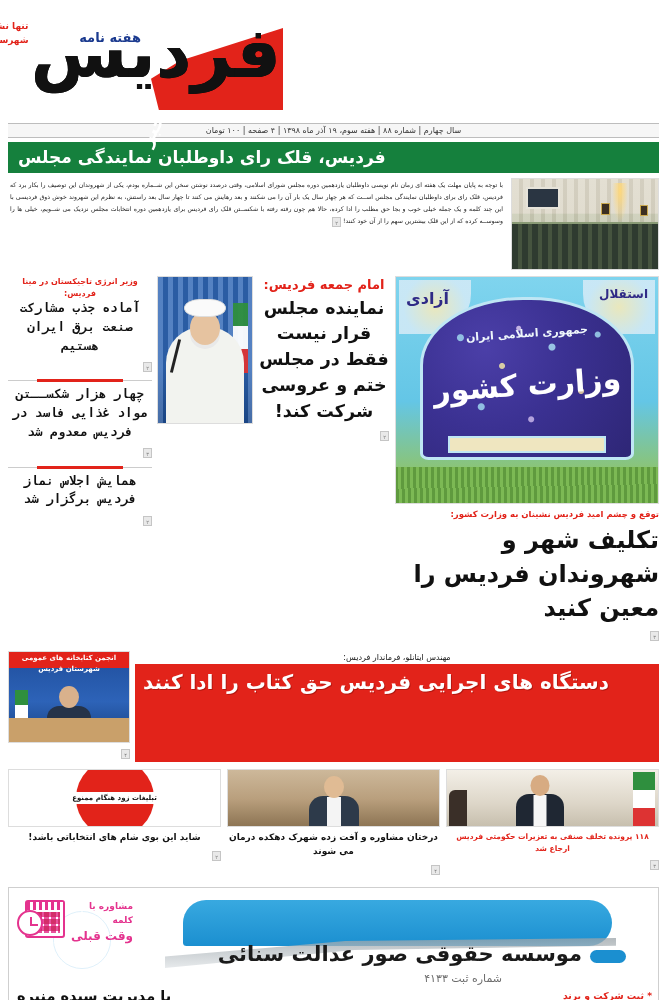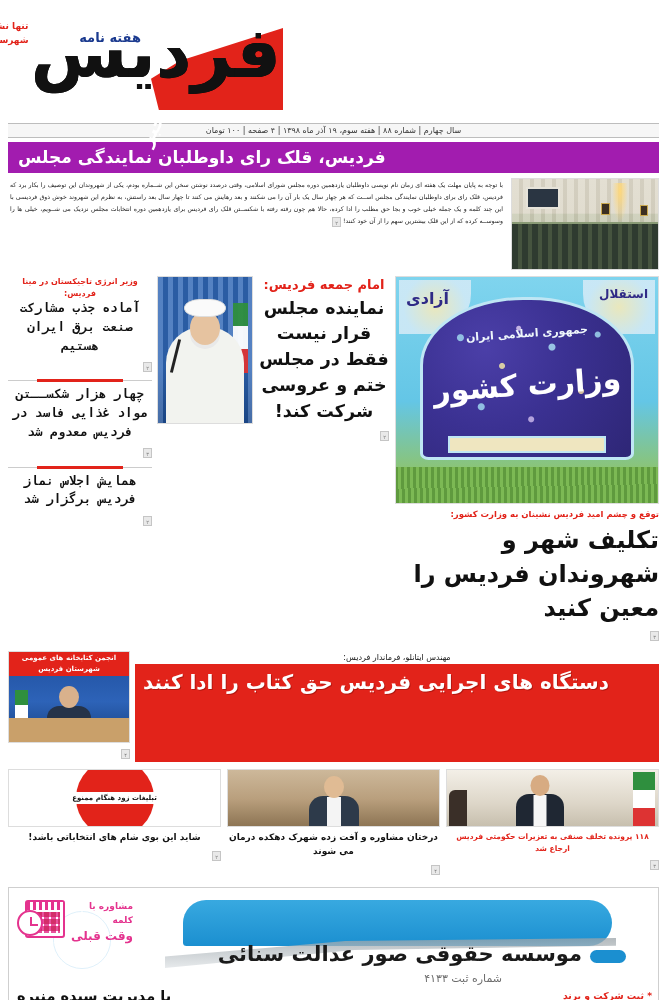--- a/index.html
+++ b/index.html
@@ -44,21 +44,21 @@
   }
   .mast-info {
     position:absolute; left:0; right:0; bottom:0;
     border-top:1px solid #bdbdbd; border-bottom:1px solid #bdbdbd;
     background:#f6f6f6; text-align:center;
     font-size:8px; color:#333; padding:2px 0; letter-spacing:0.2px;
   }
 
   
   .lead-bar {
-    background:#a21caf; color:#fff; text-align:left;
+    background:#15803d; color:#fff; text-align:left;
     font-size:17px; font-weight:bold; padding:5px 10px 6px 10px;
     letter-spacing:-0.3px;
   }
   .lead-body { display:flex; gap:6px; margin-top:5px; }
   .lead-text {
     flex:1; font-size:6.2px; line-height:1.95; color:#222;
     text-align:justify; padding:1px 2px;
   }
   .lead-photo {
     width:148px; height:92px;
@@ -174,21 +174,21 @@
   .ministry-kicker { color:#e2231a; font-size:8.5px; font-weight:bold;
     text-align:right; margin-top:5px; line-height:1.4; }
   .ministry-title { font-size:24px; font-weight:bold; color:#111;
     text-align:right; line-height:1.42; margin-top:2px; letter-spacing:-0.5px; }
 
   
   .gov-row { display:flex; gap:5px; margin-top:7px; }
   .gov-card { width:122px; }
   .lib-photo { width:122px; height:92px; position:relative; overflow:hidden;
     border:1px solid #ddd; background: linear-gradient(180deg,#1f4e9c 0%,#2d63b8 55%,#17407f 100%); }
-  .lib-banner { position:absolute; left:0; right:0; top:0; height:24px;
+  .lib-banner { position:absolute; left:0; right:0; top:0; height:16px;
     background:#e2231a; color:#fff; font-size:7px; font-weight:bold;
     text-align:center; line-height:1.55; padding-top:1px; }
   .lib-desk { position:absolute; left:0; right:0; bottom:0; height:24px; background:#c9a06a; }
   .lib-man-head { position:absolute; left:50%; transform:translateX(-50%); top:34px;
     width:20px; height:22px; background:#d9b18c; border-radius:50%; }
   .lib-man-body { position:absolute; left:50%; transform:translateX(-50%); top:54px;
     width:44px; height:24px; background:#253349; border-radius:12px 12px 0 0; }
   .lib-flag { position:absolute; left:6px; top:38px; width:13px; height:44px;
     background: linear-gradient(180deg,#2f8f3e 0 33%, #fff 33% 66%, #d33 66% 100%); }
 

